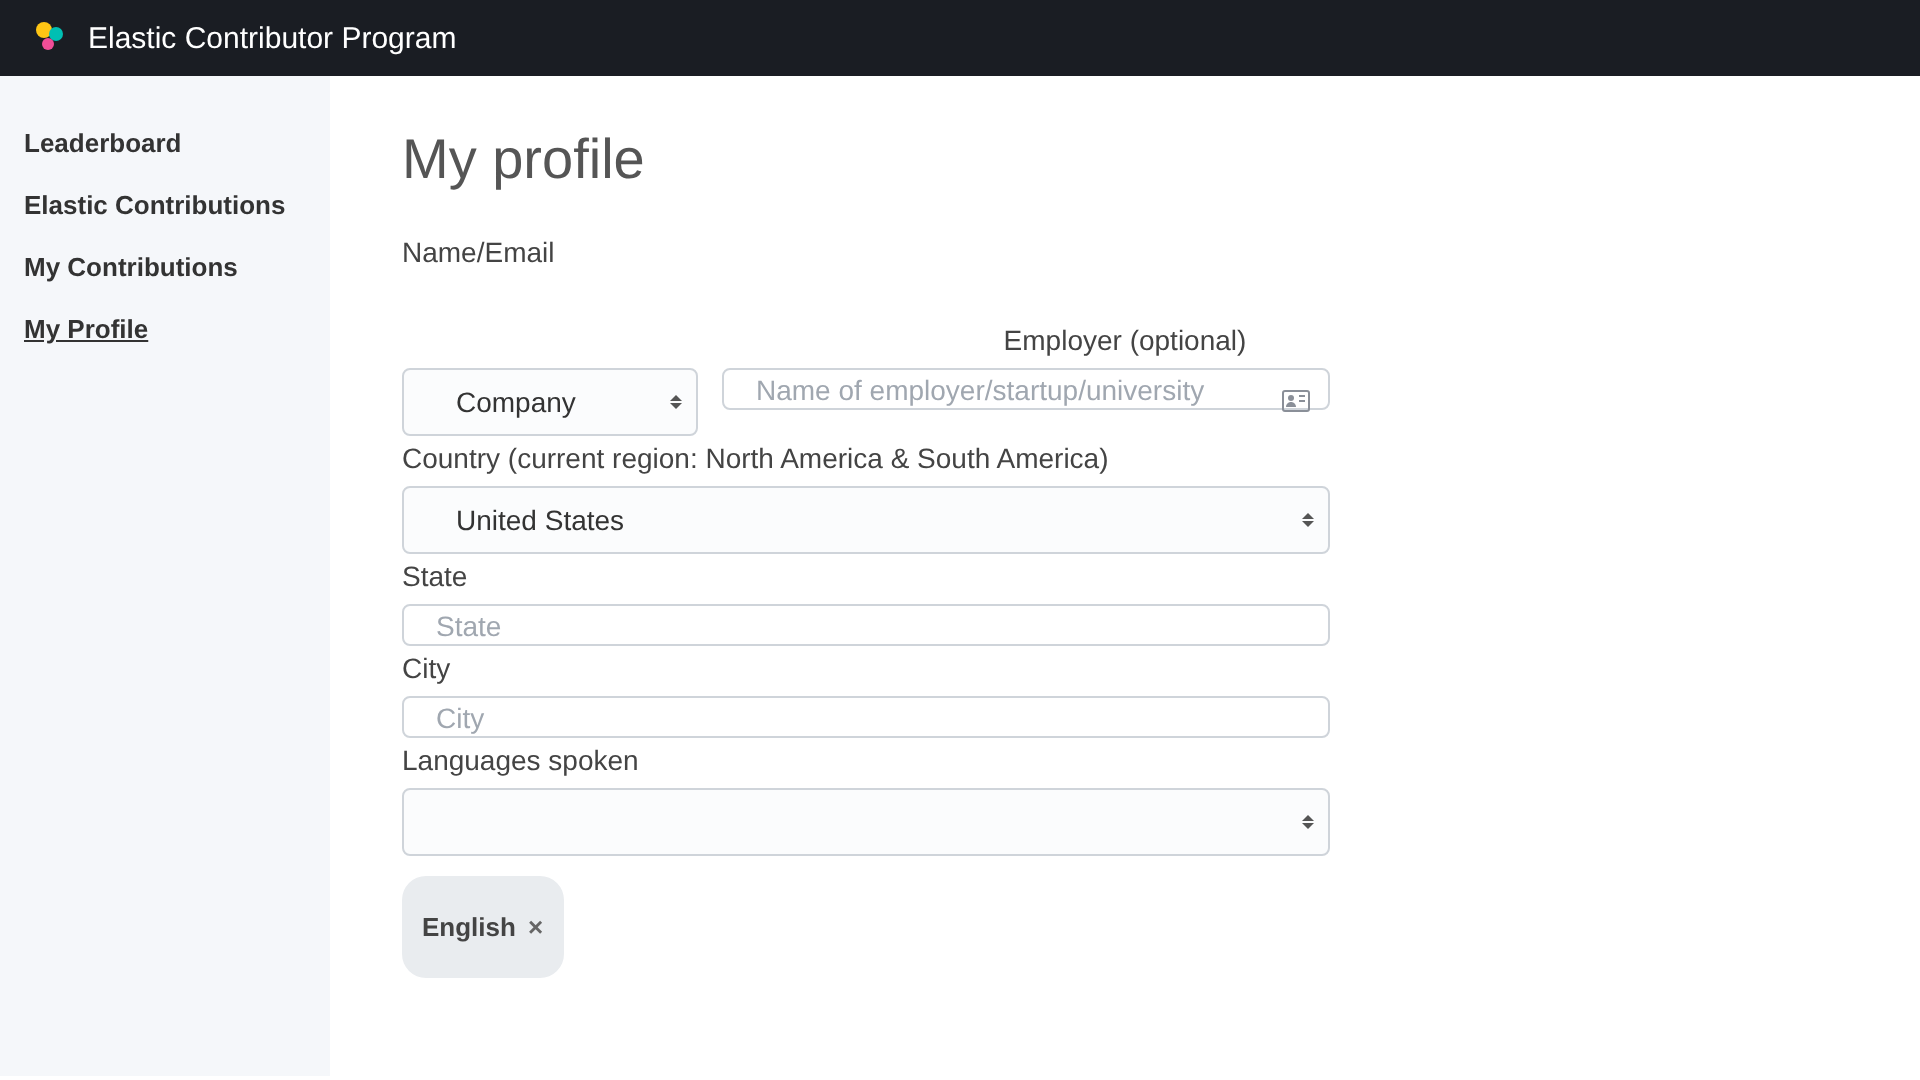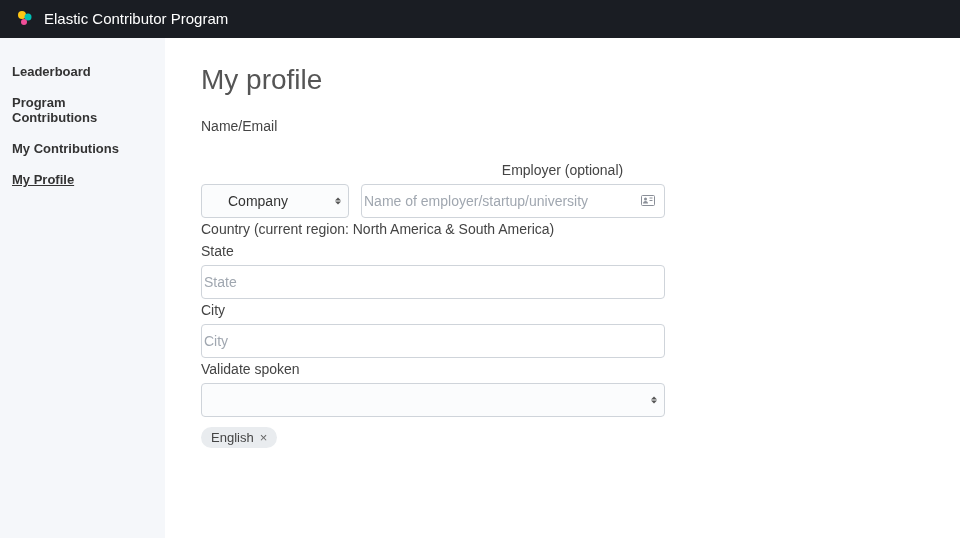--- a/index.html
+++ b/index.html
@@ -1,18 +1,18 @@
 <!DOCTYPE html>
 <html><head>
   <meta charset="utf-8">
   <style>
     * { box-sizing: border-box; margin: 0; padding: 0; }
     body { font-family: -apple-system, BlinkMacSystemFont, "Segoe UI", Helvetica, Arial, sans-serif; font-size: 14px; color: #333; background: #fff; }
     
-    .header { background: #1a1d23; color: #fff; padding: 10px 16px; display: flex; gap: 10px; }
+    .header { background: #1a1d23; color: #fff; padding: 10px 16px; display: flex; align-items: center; gap: 10px; }
     .logo { width: 18px; height: 18px; position: relative; }
     .logo svg { display: block; }
     .header-title { font-size: 15px; font-weight: 400; }
     
     .main-container { display: flex; }
     .sidebar { width: 165px; background: #f5f7fa; padding: 18px 12px; min-height: calc(540px - 40px); }
     .sidebar-item { display: block; padding: 8px 0; font-size: 13px; font-weight: 600; color: #333; text-decoration: none; cursor: pointer; }
     .sidebar-item.active { text-decoration: underline; }
     
     .content { flex: 1; padding: 26px 36px; }
@@ -33,41 +33,41 @@
       position: absolute; right: 8px; top: 50%; transform: translateY(-50%);
       pointer-events: none; display: flex; flex-direction: column; gap: 1px;
     }
     .select-arrows .up, .select-arrows .down {
       width: 0; height: 0; border-left: 3px solid transparent; border-right: 3px solid transparent;
     }
     .select-arrows .up { border-bottom: 3px solid #555; }
     .select-arrows .down { border-top: 3px solid #555; }
     
     .text-input {
-      width: 100%; padding: 7px 2px; border: 1px solid #cfd4da; border-radius: 4px;
-      font-size: 14px; color: #333; height: 34px; background: #fff;
+      width: 100%; padding: 7px 16px; border: 1px solid #cfd4da; border-radius: 4px;
+      font-size: 14px; color: #333; height: 21px; background: #fff;
     }
     .text-input::placeholder { color: #a0a7b0; }
     .input-with-icon { position: relative; }
     .input-icon {
       position: absolute; right: 10px; top: 50%; transform: translateY(-50%);
       color: #8a8f98; pointer-events: none;
     }
     
     .employer-type { width: 148px; }
     .employer-name { width: 304px; }
     .country-select { width: 464px; }
     .state-input { width: 464px; }
     .city-input { width: 464px; }
     .lang-select { width: 464px; }
     
     .tag {
       display: inline-flex; align-items: center; gap: 6px;
-      background: #e9ecef; border-radius: 12px; padding: 3px 10px;
-      font-size: 13px; color: #444; margin-top: 10px;
+      background: #e9ecef; border-radius: 12px; padding: 18px 10px;
+      font-size: 13px; color: #444; margin-top: 10px; font-weight: bold;
     }
     .tag-remove { cursor: pointer; color: #666; font-size: 13px; line-height: 1; }
     
     .gap-top { margin-top: 28px; text-align: center; }
   </style>
 </head>
 <body>
 
 <div class="header">
   <span class="logo">
@@ -76,21 +76,21 @@
       <circle cx="12" cy="7" r="3.5" fill="#00bfb3"></circle>
       <circle cx="8" cy="12" r="3" fill="#f04e98"></circle>
     </svg>
   </span>
   <span class="header-title">Elastic Contributor Program</span>
 </div>
 
 <div class="main-container">
   <nav class="sidebar">
     <a class="sidebar-item">Leaderboard</a>
-    <a class="sidebar-item">Program Contributions</a>
+    <a class="sidebar-item">Elastic Contributions</a>
     <a class="sidebar-item">My Contributions</a>
     <a class="sidebar-item active">My Profile</a>
   </nav>
 
   <main class="content">
     <h1 class="page-title">My profile</h1>
 
     <label class="form-label">Name/Email</label>
 
     <label class="form-label gap-top">Employer (optional)</label>
@@ -112,28 +112,37 @@
               <circle cx="4.5" cy="4" r="1.5" fill="#8a8f98"></circle>
               <path d="M2 8.5c0-1.4 1.1-2.5 2.5-2.5S7 7.1 7 8.5" fill="#8a8f98"></path>
               <line x1="8.5" y1="3" x2="11.5" y2="3" stroke="#8a8f98" stroke-width="1"></line>
               <line x1="8.5" y1="5.5" x2="11.5" y2="5.5" stroke="#8a8f98" stroke-width="1"></line>
             </svg>
         </span>
       </div>
     </div>
 
     <label class="form-label">Country (current region: North America &amp; South America)</label>
+    <div class="select-wrapper country-select">
+      <select>
+        <option>United States</option>
+      </select>
+      <span class="select-arrows">
+          <span class="up"></span>
+          <span class="down"></span>
+        </span>
+    </div>
 
     <label class="form-label">State</label>
     <input type="text" class="text-input state-input" placeholder="State" style="">
 
     <label class="form-label">City</label>
     <input type="text" class="text-input city-input" placeholder="City" style="">
 
-    <label class="form-label">Validate spoken</label>
+    <label class="form-label">Languages spoken</label>
     <div class="select-wrapper lang-select">
       <select>
         <option></option>
       </select>
       <span class="select-arrows">
           <span class="up"></span>
           <span class="down"></span>
         </span>
     </div>
 

